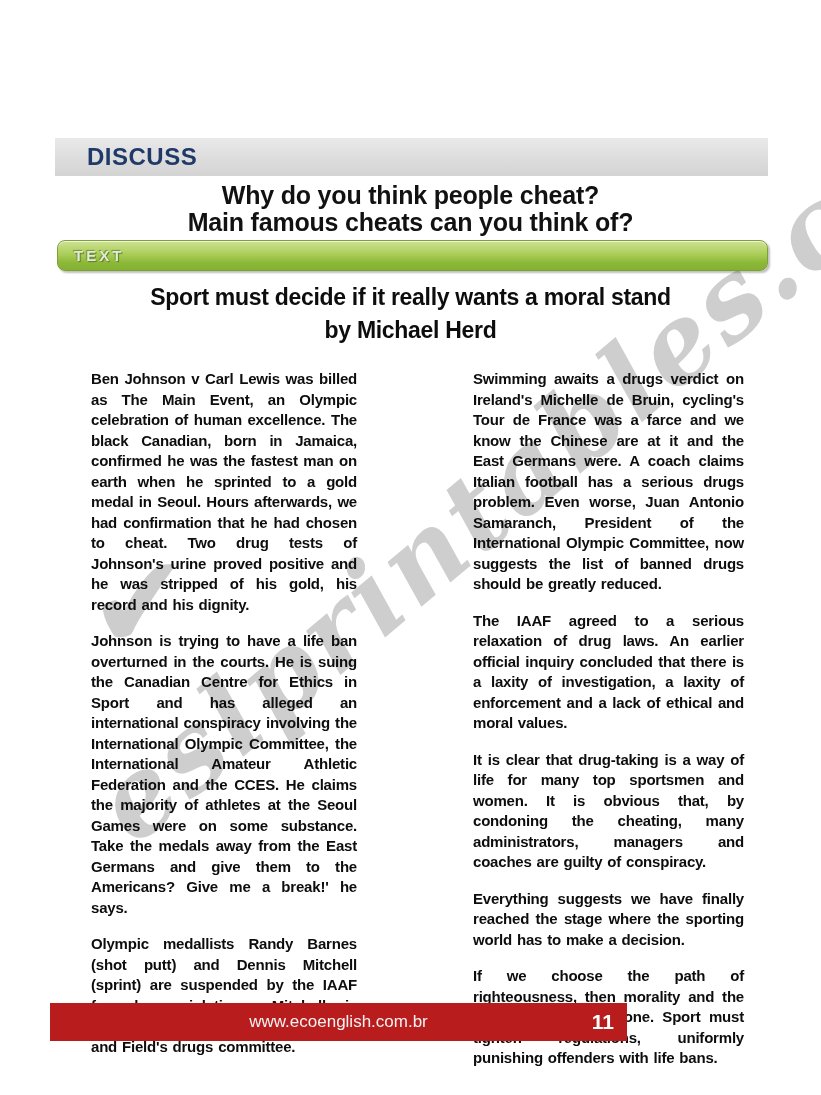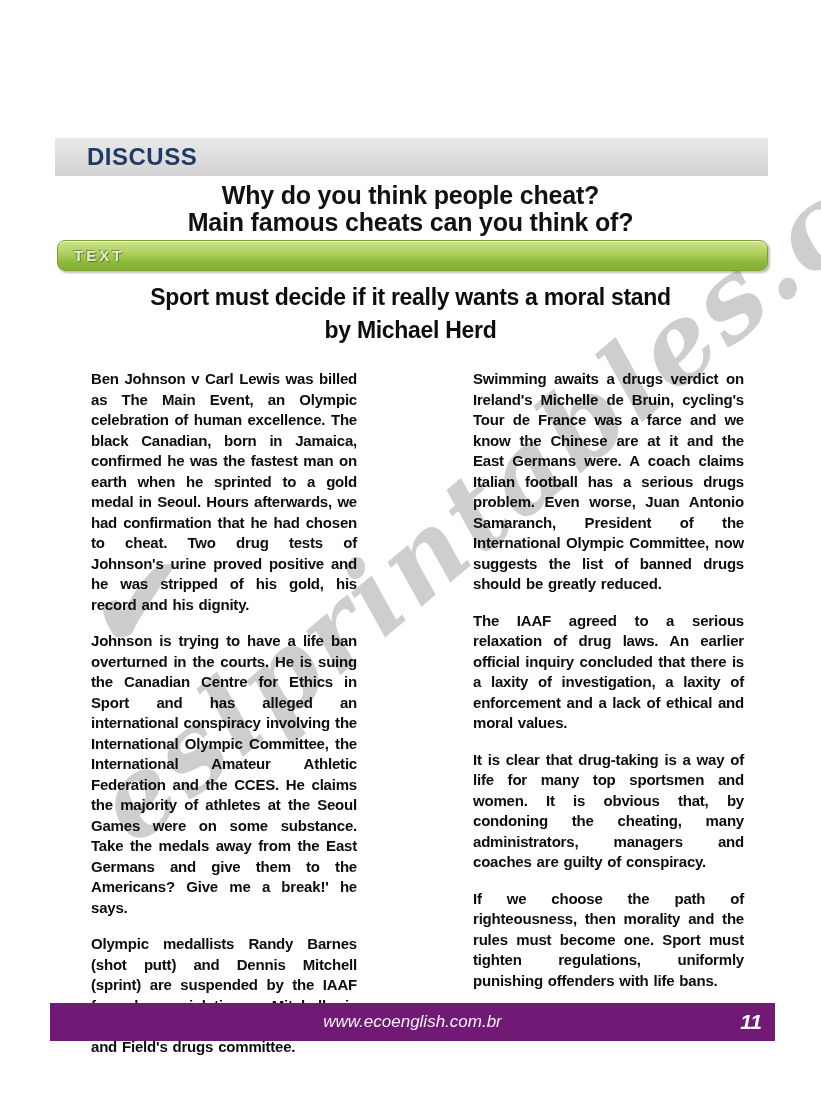--- a/index.html
+++ b/index.html
@@ -134,26 +134,25 @@
   }
   .col-left  { left: 75px;  width: 298px; }
   .col-right { left: 457px; width: 303px; }
   .col p { margin: 16px; }
 
   
   .footer-bar {
     position: absolute;
     left: 50px;
     top: 1003px;
-    width: 725px;
+    width: 577px;
     height: 38px;
-    background: #701a75;
+    background: #b91c1c;
     display: flex;
     align-items: center;
-    font-style: italic;
   }
   .footer-bar .site {
     position: absolute;
     left: 0;
     width: 100%;
     text-align: center;
     color: #f2f2f2;
     font-size: 17px;
   }
   .footer-bar .page-num {
@@ -195,20 +194,21 @@
     <div class="col col-left">
       <p>Ben Johnson v Carl Lewis was billed as The Main Event, an Olympic celebration of human excellence. The black Canadian, born in Jamaica, confirmed he was the fastest man on earth when he sprinted to a gold medal in Seoul. Hours afterwards, we had confirmation that he had chosen to cheat. Two drug tests of Johnson's urine proved positive and he was stripped of his gold, his record and his dignity.</p>
       <p>Johnson is trying to have a life ban overturned in the courts. He is suing the Canadian Centre for Ethics in Sport and has alleged an international conspiracy involving the International Olympic Committee, the International Amateur Athletic Federation and the CCES. He claims the majority of athletes at the Seoul Games were on some substance. Take the medals away from the East Germans and give them to the Americans? Give me a break!' he says.</p>
       <p>Olympic medallists Randy Barnes (shot putt) and Dennis Mitchell (sprint) are suspended by the IAAF for drug violations. Mitchell is chairman of the United States Track and Field's drugs committee.</p>
     </div>
 
     <div class="col col-right">
       <p>Swimming awaits a drugs verdict on Ireland's Michelle de Bruin, cycling's Tour de France was a farce and we know the Chinese are at it and the East Germans were. A coach claims Italian football has a serious drugs problem. Even worse, Juan Antonio Samaranch, President of the International Olympic Committee, now suggests the list of banned drugs should be greatly reduced.</p>
       <p>The IAAF agreed to a serious relaxation of drug laws. An earlier official inquiry concluded that there is a laxity of investigation, a laxity of enforcement and a lack of ethical and moral values.</p>
       <p>It is clear that drug-taking is a way of life for many top sportsmen and women. It is obvious that, by condoning the cheating, many administrators, managers and coaches are guilty of conspiracy.</p>
+      <p>Everything suggests we have finally reached the stage where the sporting world has to make a decision.</p>
       <p>If we choose the path of righteousness, then morality and the rules must become one. Sport must tighten regulations, uniformly punishing offenders with life bans.</p>
     </div>
 
     <div class="footer-bar">
       <span class="site">www.ecoenglish.com.br</span>
       <span class="page-num">11</span>
     </div>
 
   </div>
 </div>

